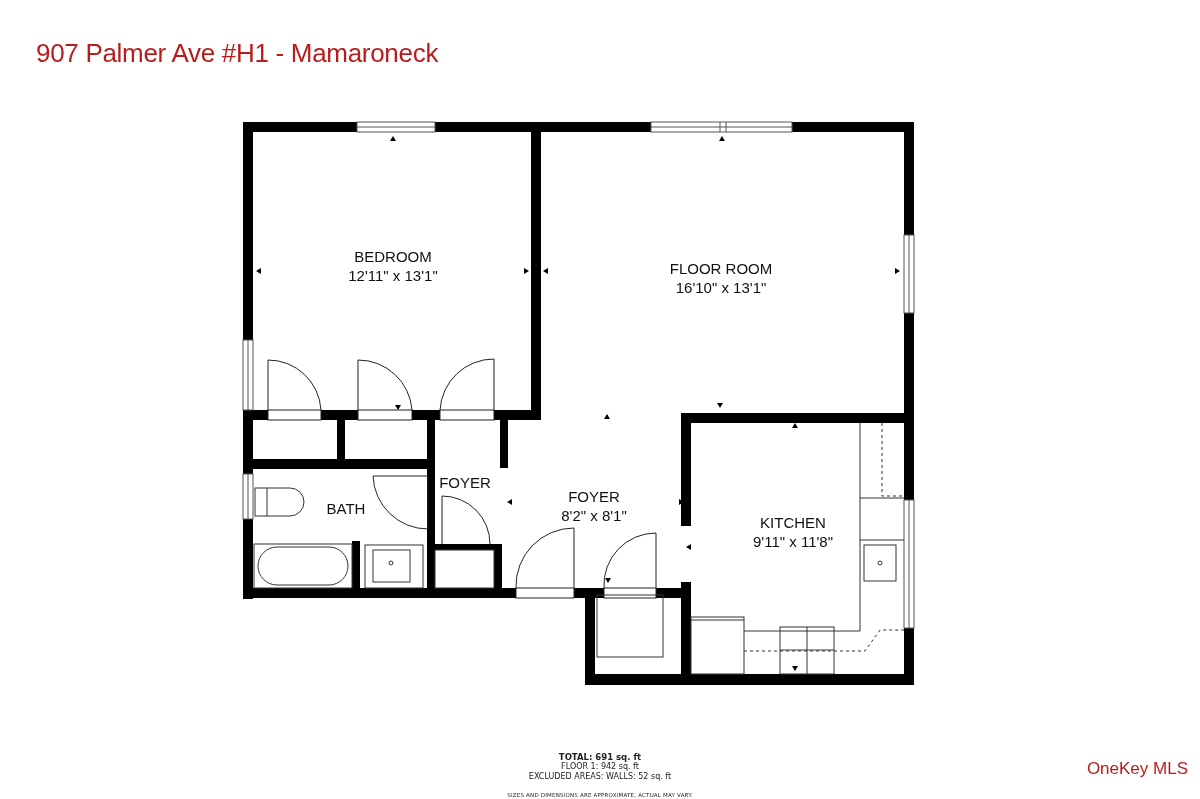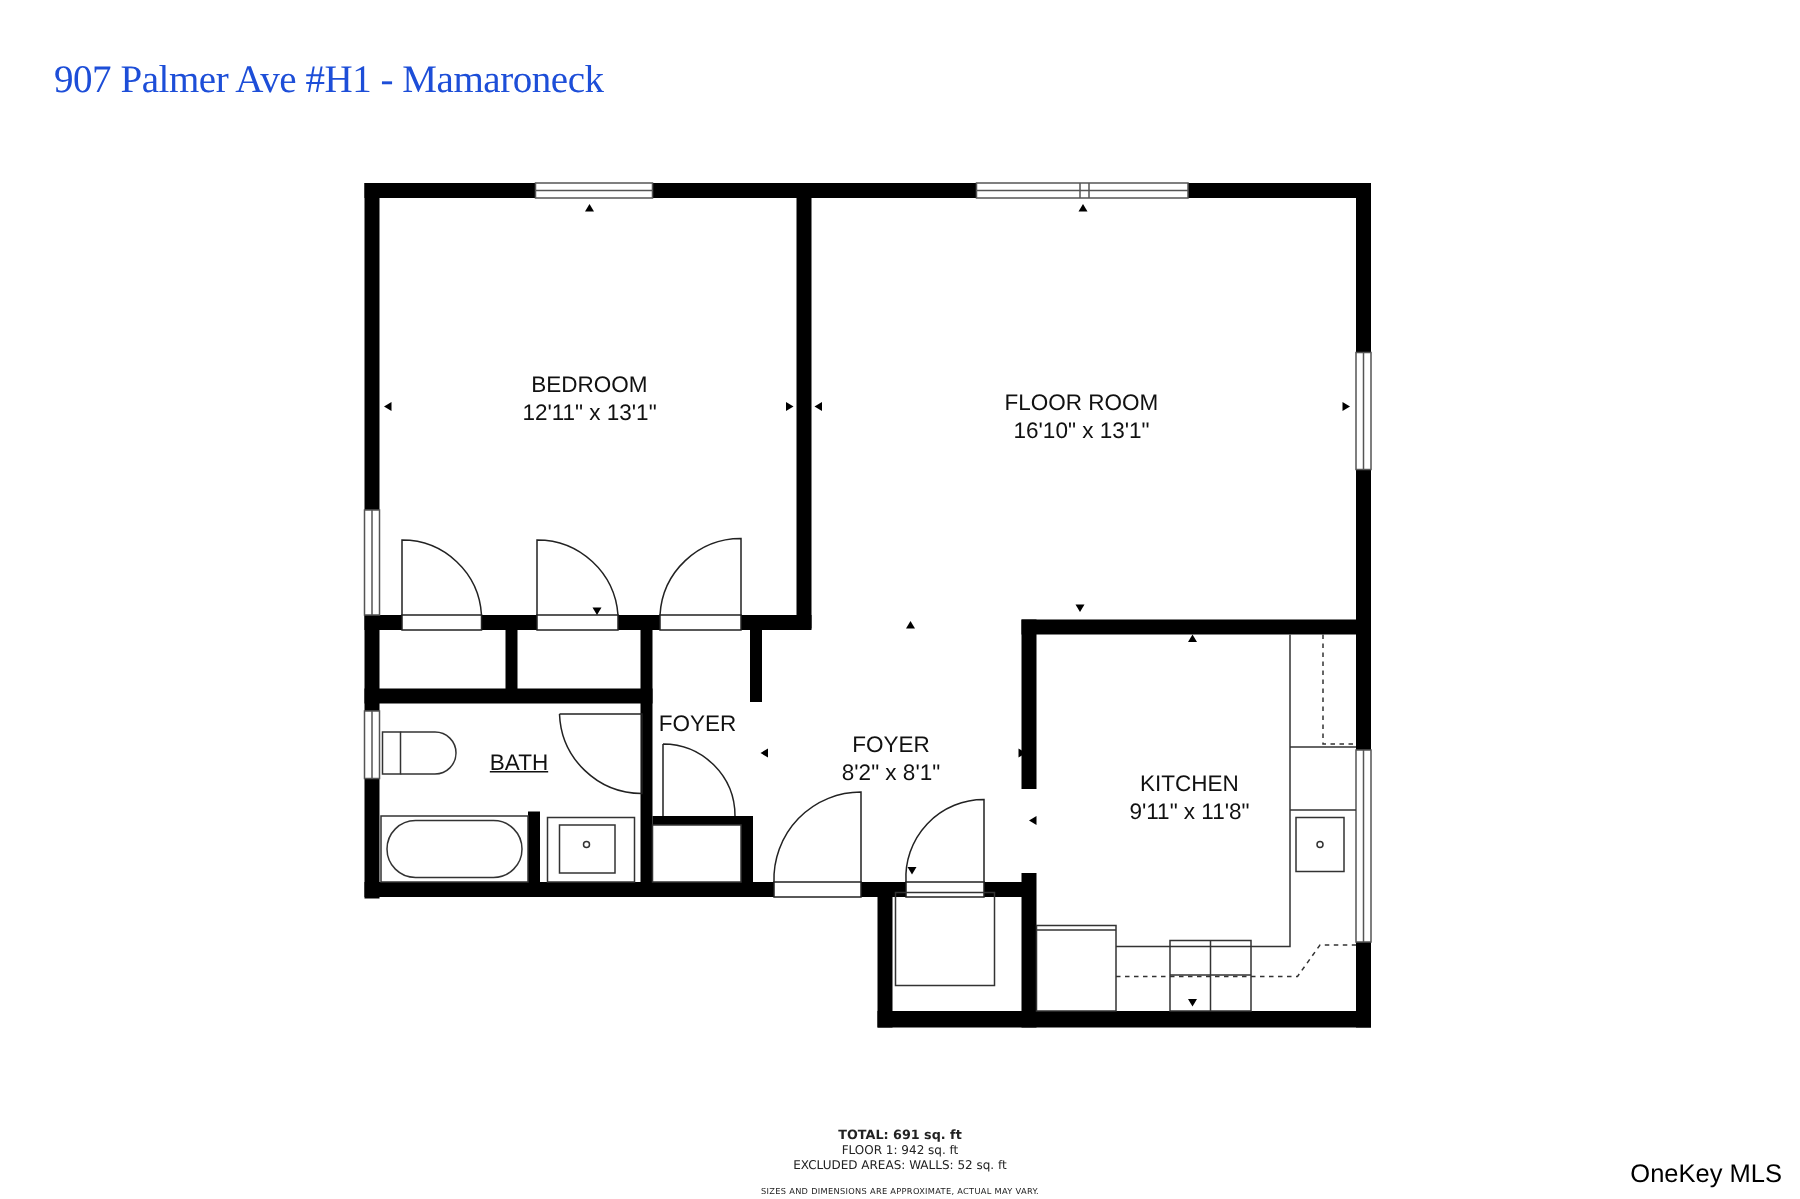--- a/index.html
+++ b/index.html
@@ -1,23 +1,23 @@
 <!DOCTYPE html>
 <html><head>
 <meta charset="utf-8">
 <style>
   html, body { margin: 0; padding: 0; background: #ffffff; }
   body { width: 1200px; height: 799px; position: relative; overflow: hidden; font-family: "Liberation Sans", sans-serif; color: #111; }
-  .title { position: absolute; left: 36px; top: 38px; font-size: 26px; font-family: Liberation Serif, serif; color: #1d4ed8; letter-spacing: -0.3px; }
+  .title { position: absolute; left: 36px; top: 38px; font-size: 26px; font-family: Liberation Sans, sans-serif; color: #b91c1c; letter-spacing: -0.3px; }
   .plan { position: absolute; left: 0; top: 0; }
   .room-label { position: absolute; text-align: center; font-size: 15px; line-height: 19px; color: #111; transform: translateX(-50%); white-space: nowrap; }
   .totals { position: absolute; left: 600px; top: 708px; transform: translateX(-50%); text-align: center; font-family: "DejaVu Sans", sans-serif; font-size: 8px; line-height: 10px; color: #222; margin-top: 44px; }
   .totals .total { font-weight: bold; font-size: 8.5px; }
   .totals .disclaimer { font-size: 5.5px; margin-top: 8px; letter-spacing: 0.2px; }
-  .watermark { position: absolute; right: 12px; bottom: 6px; font-size: 17px; color: #000000; }
+  .watermark { position: absolute; right: 12px; bottom: 20px; font-size: 17px; color: #b91c1c; }
 </style>
 </head>
 <body>
 
 <div class="title">907 Palmer Ave #H1 - Mamaroneck</div>
 
 <svg class="plan" width="1200" height="799" viewBox="0 0 1200 799" xmlns="http://www.w3.org/2000/svg">
   <g fill="#000">
 
     <rect x="243" y="122" width="671" height="10"></rect>
@@ -147,21 +147,21 @@
   <div>BEDROOM</div>
   <div>12'11" x 13'1"</div>
 </div>
 <div class="room-label" style="left:721px; top:259px;">
   <div>FLOOR ROOM</div>
   <div>16'10" x 13'1"</div>
 </div>
 <div class="room-label" style="left:465px; top:473px;">
   <div>FOYER</div>
 </div>
-<div class="room-label" style="left:346px; top:499px;text-decoration:underline;">
+<div class="room-label" style="left:346px; top:499px;">
   <div>BATH</div>
 </div>
 <div class="room-label" style="left:594px; top:487px;">
   <div>FOYER</div>
   <div>8'2" x 8'1"</div>
 </div>
 <div class="room-label" style="left:793px; top:513px;">
   <div>KITCHEN</div>
   <div>9'11" x 11'8"</div>
 </div>

